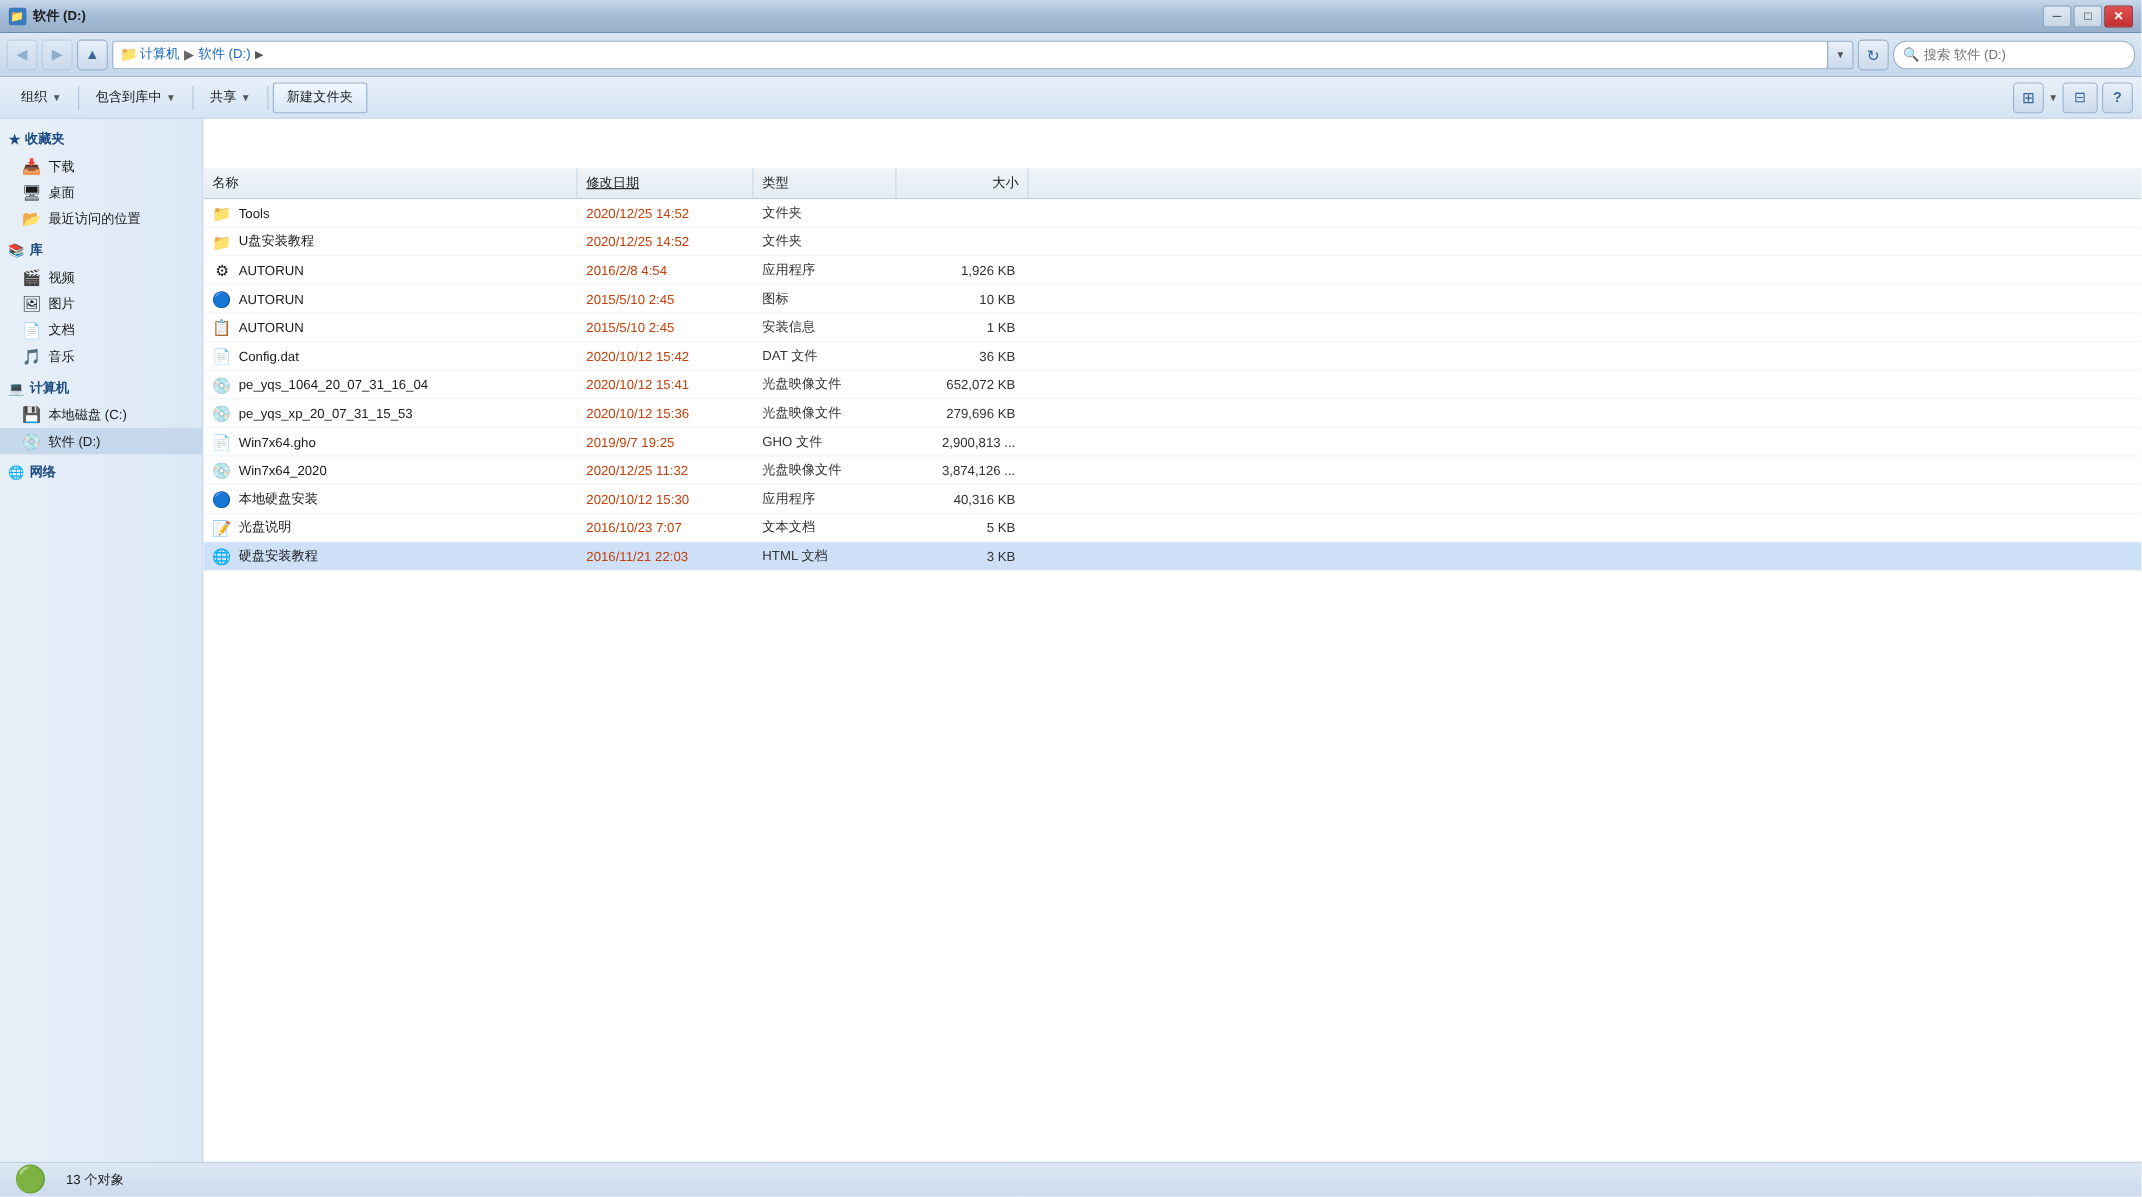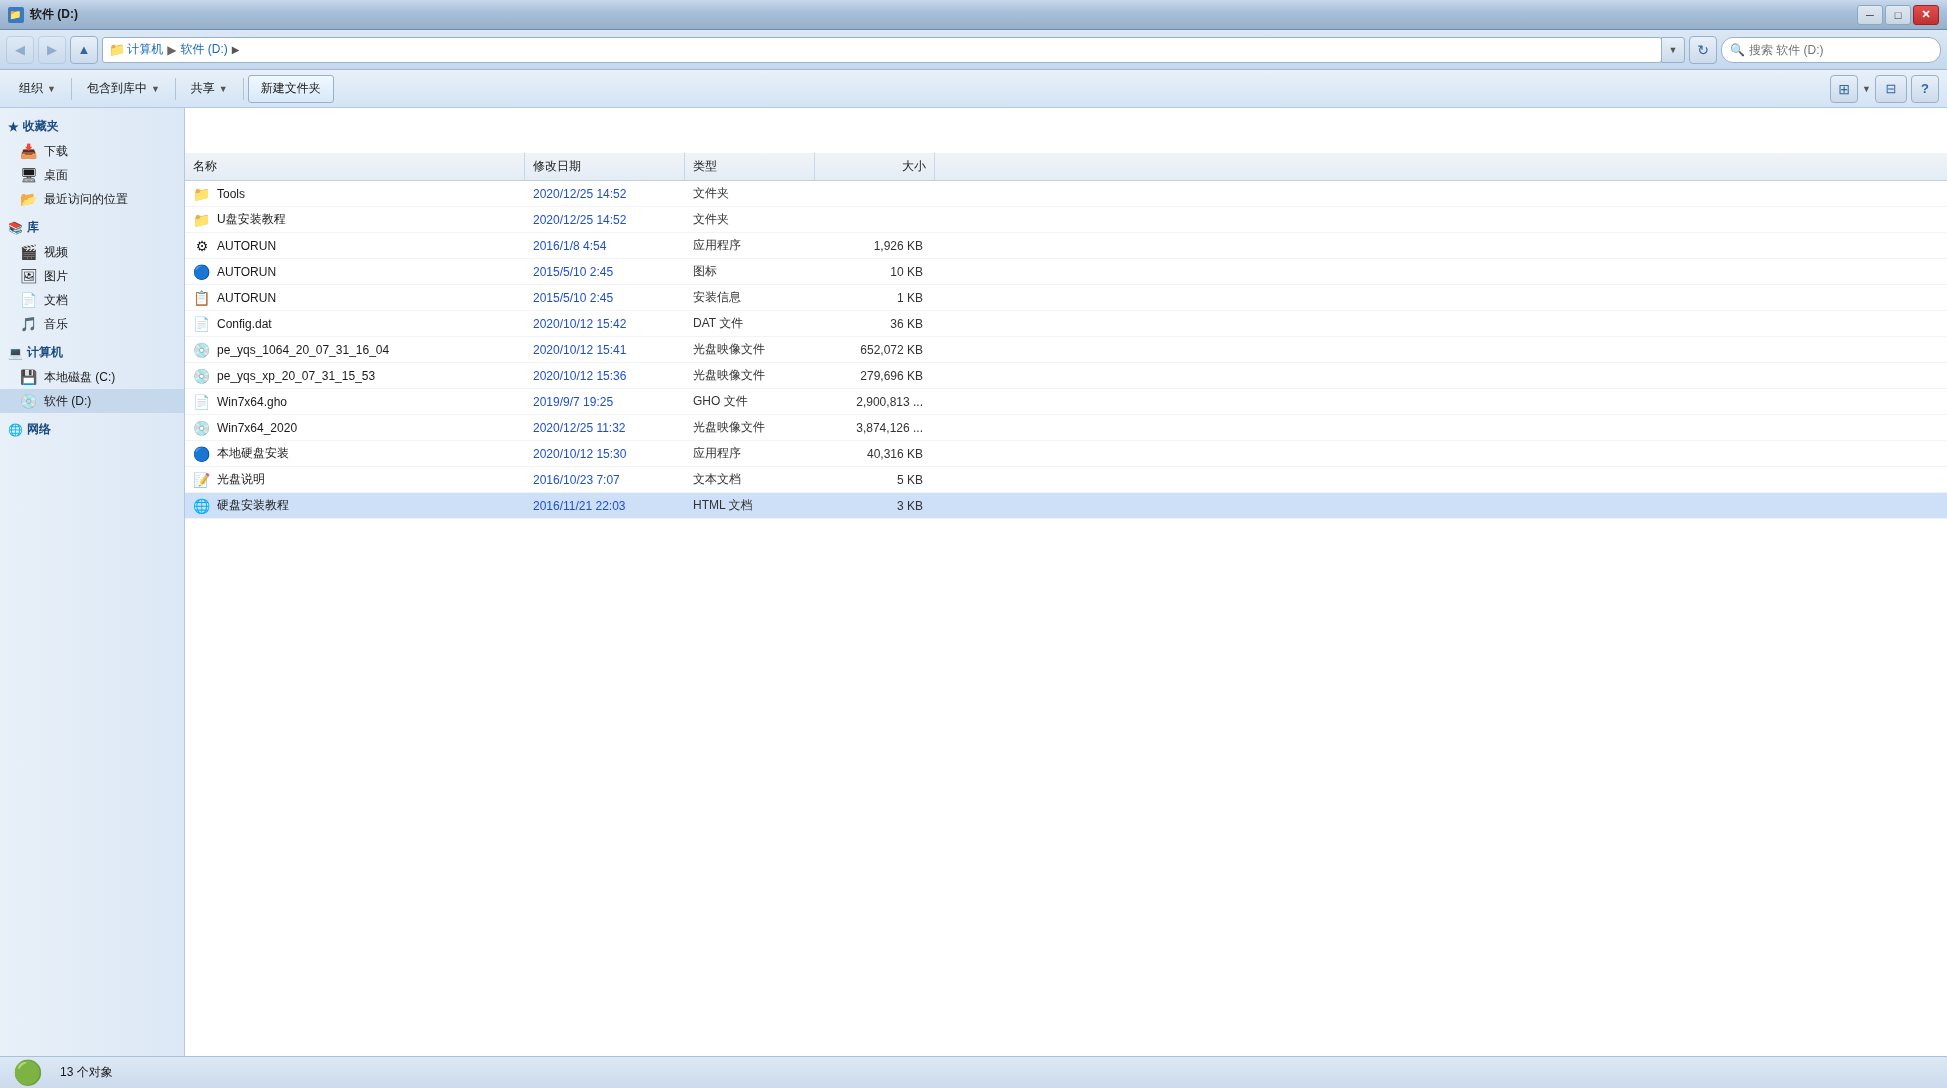--- a/index.html
+++ b/index.html
@@ -224,21 +224,21 @@
     .col-header {
       display: flex; align-items: center;
       padding: 0 8px;
       font-size: 12px;
       color: #1a1a1a;
       height: 100%;
       border-right: 1px solid #c8d8e8;
       cursor: pointer;
     }
     .col-name { width: 340px; }
-    .col-date { width: 160px; }
+    .col-date { width: 160px; text-decoration: underline; }
     .col-type { width: 130px; }
     .col-size { width: 120px; justify-content: flex-end; }
 
     .file-row {
       display: flex;
       align-items: center;
       height: 26px;
       border-bottom: 1px solid #f0f4f8;
       cursor: pointer;
     }
@@ -248,21 +248,21 @@
       padding: 0 8px;
       height: 100%;
       font-size: 12px;
       white-space: nowrap;
       overflow: hidden;
     }
     .file-cell-name {
       width: 340px;
       gap: 6px;
     }
-    .file-cell-date { width: 160px; color: #1d4ed8; }
+    .file-cell-date { width: 160px; color: #c2410c; }
     .file-cell-type { width: 130px; color: #333; }
     .file-cell-size { width: 120px; color: #333; justify-content: flex-end; padding-right: 12px; }
 
     .file-icon { width: 18px; height: 18px; display: flex; align-items: center; justify-content: center; font-size: 14px; flex-shrink: 0; }
 
     
     .status-bar {
       height: 32px;
       background: linear-gradient(to bottom, #dce8f4, #ccdaec);
       border-top: 1px solid #a8c0d8;
@@ -448,21 +448,21 @@
       </div>
       <div class="file-cell file-cell-date">2020/12/25 14:52</div>
       <div class="file-cell file-cell-type">文件夹</div>
       <div class="file-cell file-cell-size"></div>
     </div>
         <div class="file-row">
       <div class="file-cell file-cell-name">
         <div class="file-icon">⚙</div>
         <span>AUTORUN</span>
       </div>
-      <div class="file-cell file-cell-date">2016/1/8 4:54</div>
+      <div class="file-cell file-cell-date">2016/2/8 4:54</div>
       <div class="file-cell file-cell-type">应用程序</div>
       <div class="file-cell file-cell-size">1,926 KB</div>
     </div>
         <div class="file-row">
       <div class="file-cell file-cell-name">
         <div class="file-icon">🔵</div>
         <span>AUTORUN</span>
       </div>
       <div class="file-cell file-cell-date">2015/5/10 2:45</div>
       <div class="file-cell file-cell-type">图标</div>

